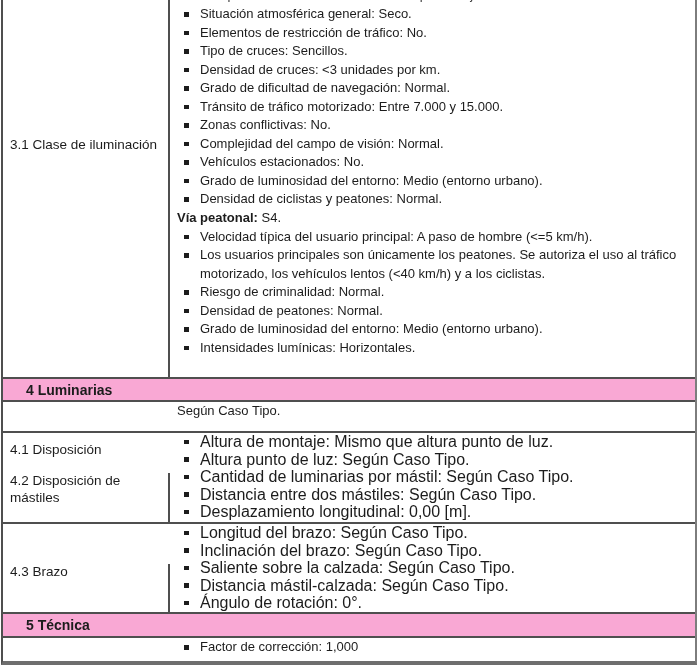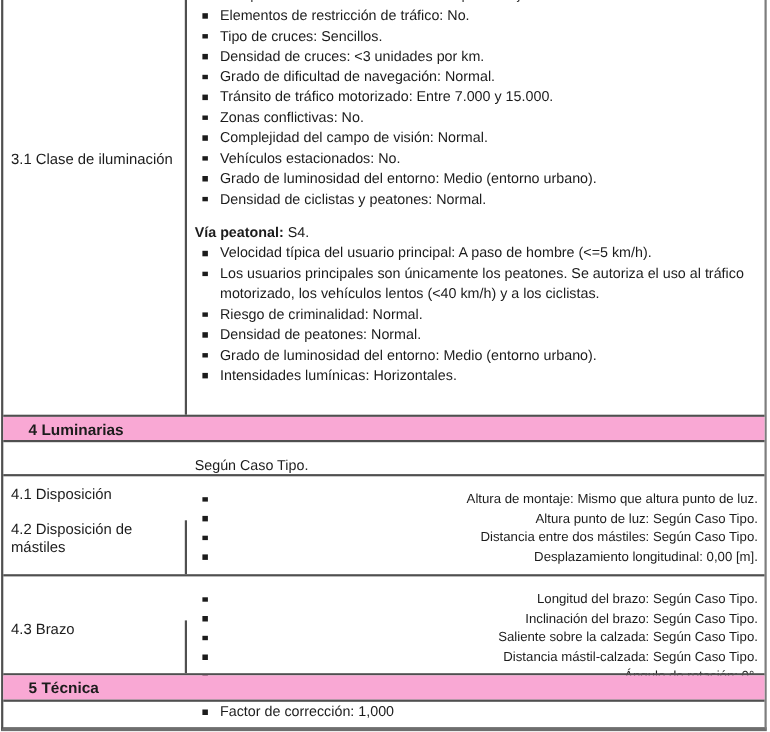--- a/index.html
+++ b/index.html
@@ -17,27 +17,27 @@
   .section{background:#f9a8d4;font-weight:bold;font-size:14px;padding-left:23px;
            display:flex;align-items:center;}
   .r31{height:377px;}
   .sec4{height:21px;}
   .r41{height:29px;}
   .r42{height:89px;}
   .r43{height:88px;}
   .sec5{height:22px;}
   .r5{flex:1;}
   .lines{font-size:13px;line-height:18.55px;}
-  .lines17{font-size:12px;line-height:17.5px;padding-top:12px;text-align:right;}
+  .lines17{font-size:16px;line-height:17.5px;padding-top:0;}
   .b{display:flex;}
   .sq{width:16px;flex:none;padding-left:14px;}
   .sq::before{content:"";display:block;width:4.5px;height:4.5px;background:#1c1c1c;margin-top:7px;}
   .lines17 .sq::before{margin-top:6.5px;}
   .btxt{flex:1;min-width:0;}
-  .plain{padding-left:7px;margin-top:12px;}
+  .plain{padding-left:7px;}
   .clip{height:5px;overflow:hidden;}
   .clip .inner{margin-top:-14px;white-space:nowrap;color:#3d3d3d;}
   .bold{font-weight:bold;}
   .lbl31{padding-top:137px;}
   .r41 .rcell,.r5 .rcell{display:flex;}
   .r5 .lines{width:100%;}
 </style>
 </head>
 <body>
 
@@ -50,20 +50,24 @@
       </div>
       <div class="rcell lines">
         <div class="clip">
           <div class="inner b">
               <span class="sq"></span>
               <span class="btxt">Composición del tráfico: Mixto con un porcentaje normal de tráfico no motorizado.</span>
             </div>
         </div>
         <div class="b">
             <span class="sq"></span>
+            <span class="btxt">Situación atmosférica general: Seco.</span>
+          </div>
+        <div class="b">
+            <span class="sq"></span>
             <span class="btxt">Elementos de restricción de tráfico: No.</span>
           </div>
         <div class="b">
             <span class="sq"></span>
             <span class="btxt">Tipo de cruces: Sencillos.</span>
           </div>
         <div class="b">
             <span class="sq"></span>
             <span class="btxt">Densidad de cruces: &lt;3 unidades por km.</span>
           </div>
@@ -144,20 +148,24 @@
         <div class="b">
             <span class="sq"></span>
             <span class="btxt">Altura de montaje: Mismo que altura punto de luz.</span>
           </div>
         <div class="b">
             <span class="sq"></span>
             <span class="btxt">Altura punto de luz: Según Caso Tipo.</span>
           </div>
         <div class="b">
             <span class="sq"></span>
+            <span class="btxt">Cantidad de luminarias por mástil: Según Caso Tipo.</span>
+          </div>
+        <div class="b">
+            <span class="sq"></span>
             <span class="btxt">Distancia entre dos mástiles: Según Caso Tipo.</span>
           </div>
         <div class="b">
             <span class="sq"></span>
             <span class="btxt">Desplazamiento longitudinal: 0,00 [m].</span>
           </div>
       </div>
     </div>
 
     <div class="row r43">

